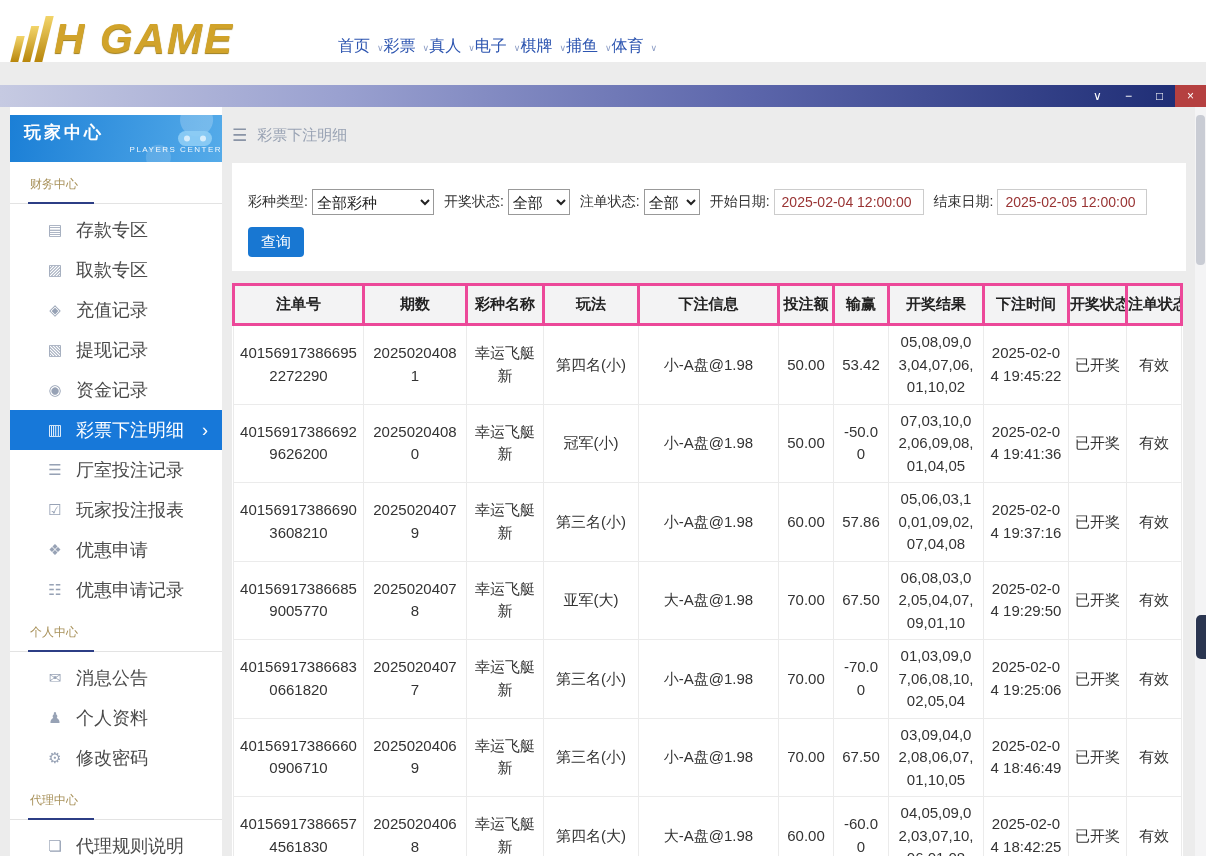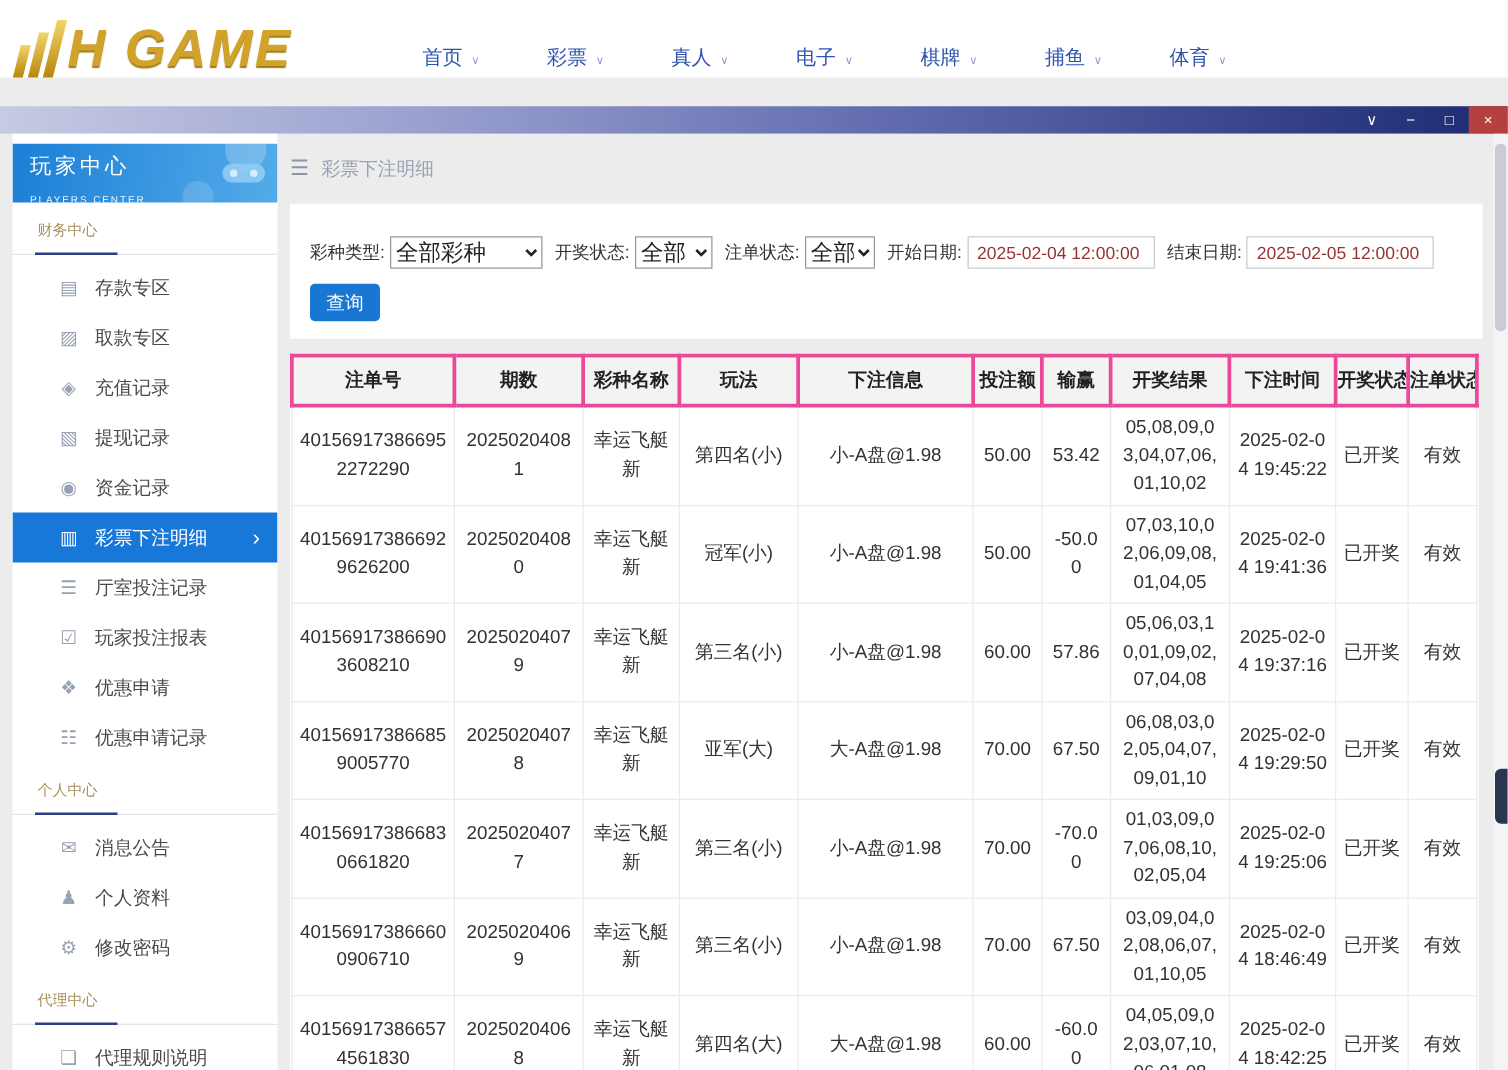--- a/index.html
+++ b/index.html
@@ -7,21 +7,21 @@
     font-family:"Liberation Sans","DejaVu Sans",sans-serif;}
 
   
   .top-header{position:absolute;left:0;top:0;width:1206px;height:62px;background:#fff;padding-left:32px;}
   .logo{position:absolute;left:16px;top:16px;display:flex;align-items:flex-end;cursor:pointer;}
   .logo-bars{display:flex;align-items:flex-end;gap:4px;margin-right:6px;transform:skewX(-14deg);}
   .logo-bars i{display:block;width:8px;background:linear-gradient(180deg,#f2d469,#b8860b);}
   .logo-bars .b1{height:26px;} .logo-bars .b2{height:36px;} .logo-bars .b3{height:46px;}
   .logo-text{font-size:42px;line-height:46px;font-weight:bold;font-style:italic;
     letter-spacing:2px;color:#d1a32a;text-shadow:0 1px 1px #9c7a14;}
-  .main-nav{position:absolute;left:338px;top:36px;display:flex;gap:54px;}
+  .main-nav{position:absolute;left:338px;top:36px;display:flex;}
   .nav-item{display:flex;align-items:center;cursor:pointer;}
   .nav-label{font-size:16px;color:#2d55b0;}
   .nav-chev{font-size:9px;color:#8a9bc4;margin-left:7px;margin-top:3px;}
 
   
   .titlebar{position:absolute;left:0;top:85px;width:1206px;height:22px;
     background:linear-gradient(90deg,#c6cae2 0%,#9aa1d0 28%,#5c66ab 62%,#1b2a72 100%);}
   .win-controls{position:absolute;right:0;top:0;height:22px;display:flex;}
   .win-btn{width:31px;height:22px;color:#fff;display:flex;align-items:center;justify-content:center;
     font-size:12px;cursor:pointer;}
@@ -29,44 +29,44 @@
 
   
   .app-body{position:absolute;left:0;top:107px;width:1206px;height:749px;background:#ececec;}
 
   
   .sidebar{position:absolute;left:10px;top:0;width:212px;height:749px;background:#fff;overflow:hidden;}
   .sidebar-header{margin-top:8px;height:47px;position:relative;color:#fff;padding:6px 0 0 14px;overflow:hidden;
     background:radial-gradient(circle at 88% 10%, rgba(255,255,255,.22) 0 16px, transparent 17px),
                radial-gradient(circle at 70% 90%, rgba(255,255,255,.15) 0 12px, transparent 13px),
                linear-gradient(100deg,#1b7fd6,#55abe9);}
-  .sidebar-header .zh{font-size:17px;font-weight:normal;letter-spacing:3px;}
-  .sidebar-header .en{font-size:8px;letter-spacing:1.5px;opacity:.92;margin-top:11px;}
+  .sidebar-header .zh{font-size:17px;font-weight:bold;letter-spacing:3px;}
+  .sidebar-header .en{font-size:8px;letter-spacing:1.5px;opacity:.92;margin-top:1px;text-align:right;}
   .gamepad{position:absolute;right:8px;top:8px;}
   .sec-title{margin-top:14px;margin-bottom:6px;padding:0 0 10px 20px;font-size:12px;color:#a8915a;
     border-bottom:1px solid #e3e3e3;position:relative;}
   .sec-title::after{content:"";position:absolute;left:18px;bottom:-1px;width:66px;height:2px;background:#2c3e85;}
   .side-item{height:40px;display:flex;align-items:center;padding-left:36px;cursor:pointer;color:#4a4a4a;}
   .s-icon{width:18px;margin-right:12px;color:#97a2b5;font-size:15px;text-align:center;flex:0 0 18px;}
-  .s-label{font-size:15px;white-space:nowrap;}
+  .s-label{font-size:18px;white-space:nowrap;}
   .side-item.active{background:#1778d9;color:#fff;}
   .side-item.active .s-icon{color:#fff;}
   .s-arrow{margin-left:auto;margin-right:14px;font-size:18px;color:#fff;line-height:1;}
 
   
   .main{position:absolute;left:232px;top:0;width:954px;height:749px;}
   .breadcrumb{height:56px;display:flex;align-items:center;}
   .crumb-icon{font-size:17px;margin-right:10px;color:#8a94a6;cursor:pointer;}
   .breadcrumb-label{font-size:15px;color:#98a2b3;}
 
   .filter-panel{background:#fff;padding:14px 16px;}
   .filter-row{display:flex;align-items:center;font-size:14px;color:#333;margin-top:12px;}
   .filter-row label{margin:0 4px 0 10px;white-space:nowrap;}
   .filter-row label:first-child{margin-left:0;}
-  select{height:26px;font-size:18px;border:1px solid #999;background:#fff;color:#222;}
+  select{height:26px;font-size:15px;border:1px solid #999;background:#fff;color:#222;}
   .sel-lottery{width:122px;}
   .sel-small{width:62px;}
   .sel-xsmall{width:56px;}
   input.date{height:26px;width:150px;border:1px solid #ccc;font-size:14px;color:#993333;
     padding:0 7px;background:#fff;}
   .search-btn{margin-top:12px;width:56px;height:30px;background:#1877d2;color:#fff;border:none;
     border-radius:4px;font-size:15px;cursor:pointer;}
 
   
   .bet-table{margin-top:12px;width:948px;border-collapse:collapse;background:#fff;table-layout:fixed;}

